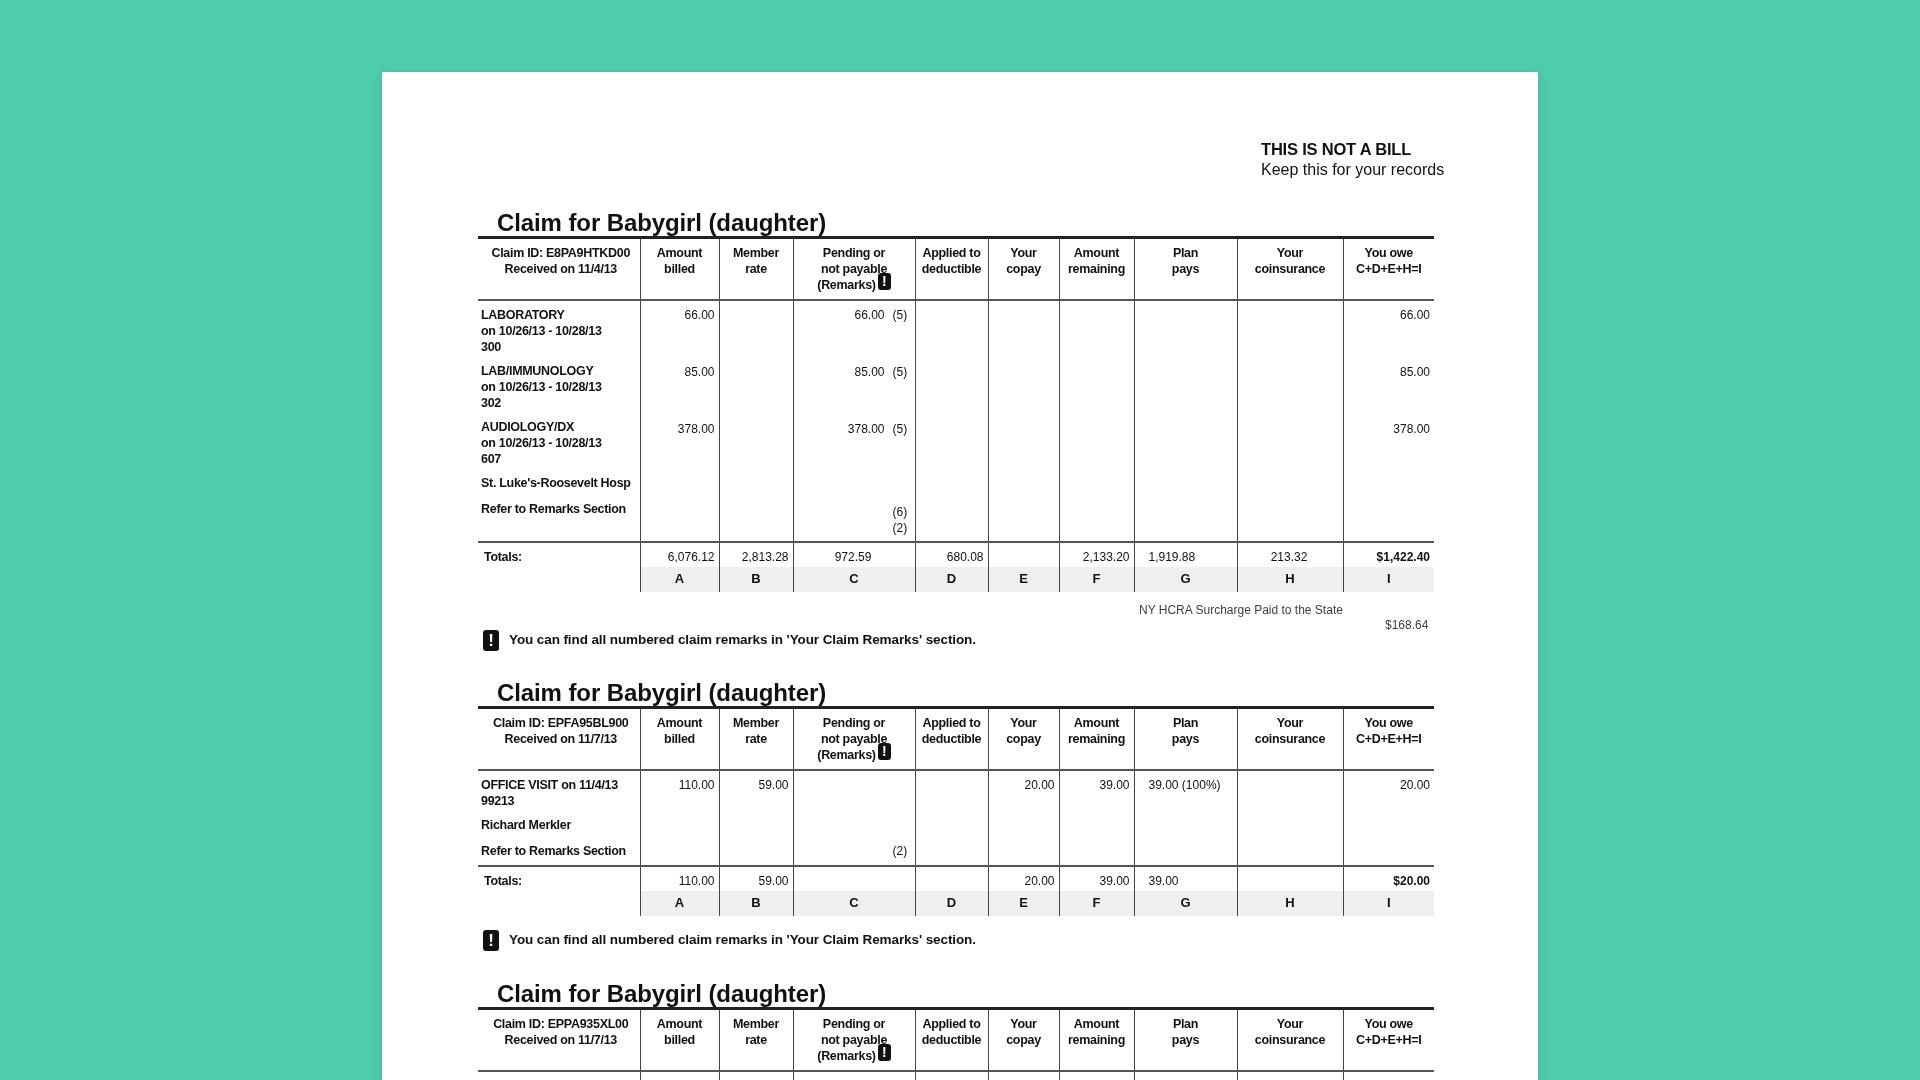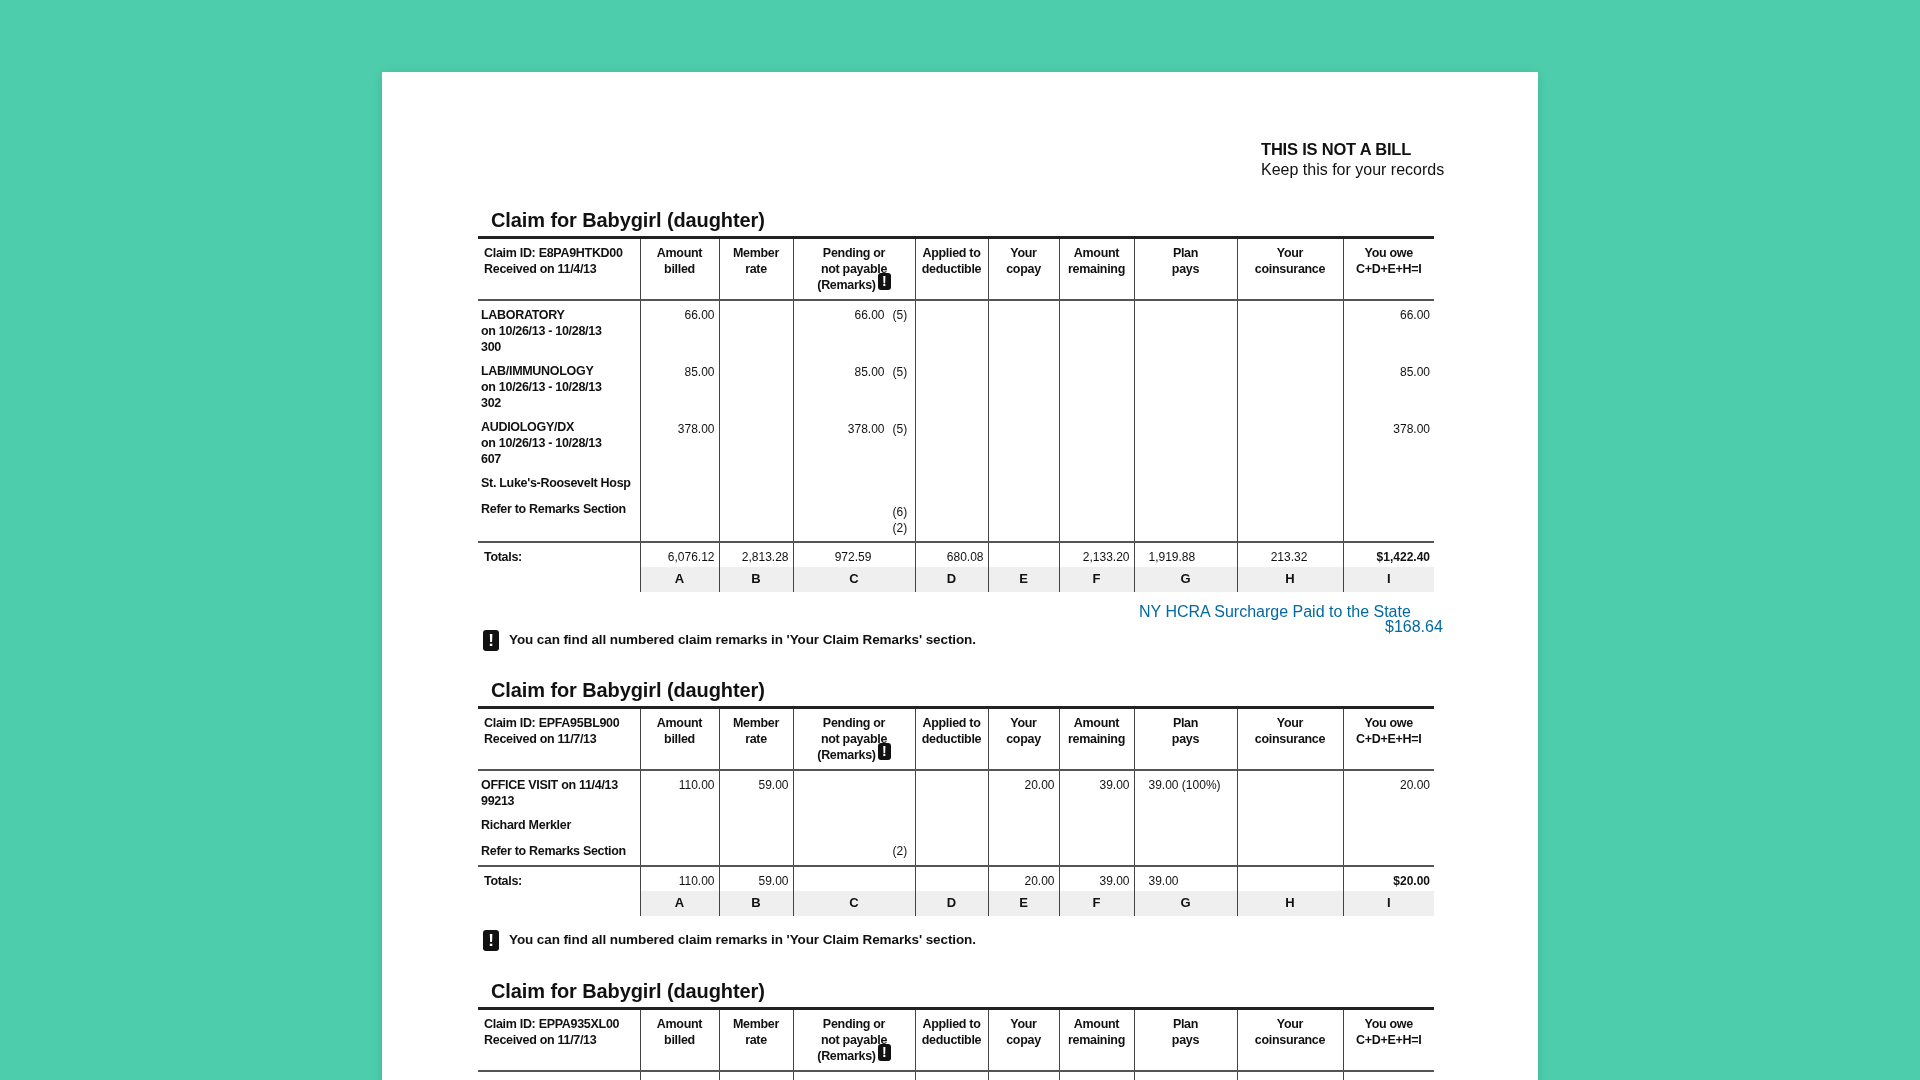--- a/index.html
+++ b/index.html
@@ -17,35 +17,35 @@
   }
   .notbill {
     position:absolute; left:879px; top:68px;
     color:#111;
   }
   .notbill .t1 { font-weight:bold; font-size:16.5px; letter-spacing:-0.2px; }
   .notbill .t2 { font-size:16px; margin-top:2px; }
 
   .claim { position:absolute; left:96px; width:956px; }
   .claim-title {
-    font-weight:bold; font-size:20px; color:#111;
-    margin-left:13px; height:27px; letter-spacing:-0.1px;
+    font-weight:bold; font-size:24px; color:#111;
+    margin-left:19px; height:27px; letter-spacing:-0.1px;
   }
   table.claim-table {
     width:956px; border-collapse:collapse; table-layout:fixed;
     border-top:3px solid #222;
     font-size:12px; color:#111;
   }
   table.claim-table th {
     font-weight:bold; font-size:12.5px; vertical-align:top; text-align:center;
     padding:6px 2px 4px 2px; line-height:16px; height:50px;
     border-left:1px solid #444; border-bottom:2px solid #555;
     letter-spacing:-0.3px;
   }
-  table.claim-table th:first-child { border-left:none; text-align:left; padding-left:6px; }
+  table.claim-table th:first-child { border-left:none; text-align:center; padding-left:6px; }
   table.claim-table td {
     border-left:1px solid #444; vertical-align:top; text-align:right;
     padding:6px 4px 0 2px; line-height:16px; font-size:12px;
   }
   table.claim-table td:first-child { border-left:none; text-align:left; padding-left:3px; font-weight:bold; font-size:12.5px; letter-spacing:-0.3px;}
   .svc { margin-bottom:8px; }
   .svc-gap { height:57px; }
   .rmk { display:inline-block; width:18px; text-align:left; margin-left:8px; }
   tr.totals td { border-top:2px solid #555; padding-top:6px; height:18px; }
   tr.totals td:first-child { padding-left:6px; }
@@ -55,21 +55,21 @@
   }
   tr.letters td:first-child { background:#fff; }
   .bold { font-weight:bold; }
   .center-l { text-align:left !important; padding-left:14px !important; }
   .excl {
     display:inline-block; width:14px; height:18px; background:#111; color:#fff;
     border-radius:3px; text-align:center; font-weight:bold; font-size:15px; line-height:18px;
     vertical-align:middle;
   }
   .th-excl { position:relative; top:-4px; margin-left:2px; width:13px; height:17px; line-height:17px; font-size:14px; }
-  .surcharge { position:absolute; font-size:16px; color:#0369a1; }
+  .surcharge { position:absolute; font-size:12px; color:#404040; }
   .note { position:absolute; font-size:13.5px; font-weight:bold; color:#111; letter-spacing:-0.1px; }
   .note .excl { margin-right:10px; width:16px; height:21px; line-height:21px; font-size:17px; }
 </style>
 </head>
 <body>
 
 <div class="page">
 
   <div class="notbill">
     <div class="t1">THIS IS NOT A BILL</div>

